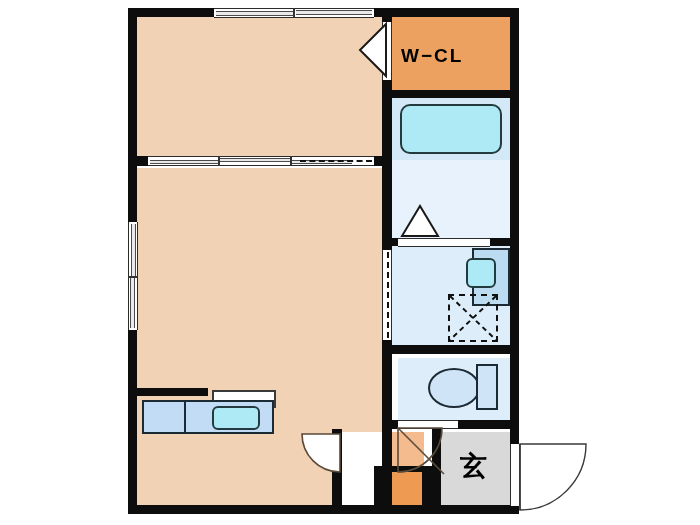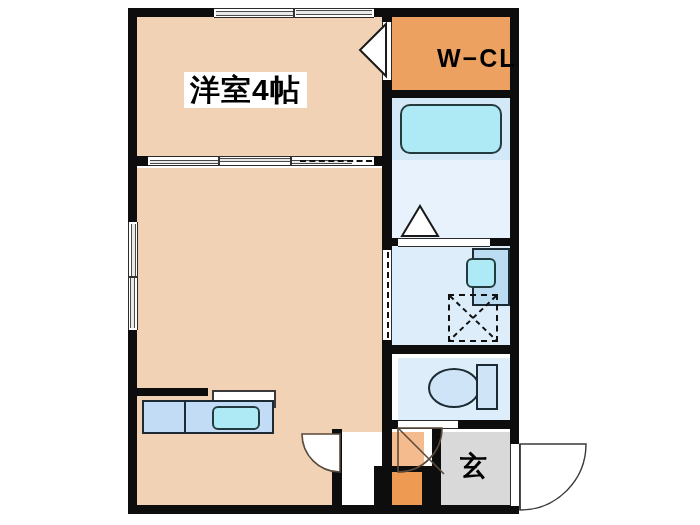--- a/index.html
+++ b/index.html
@@ -67,21 +67,21 @@
   .label {
     position: absolute;
     background: #ffffff;
     color: #000000;
     font-weight: bold;
     white-space: nowrap;
     letter-spacing: 1px;
     line-height: 1;
   }
   .label-room { font-size: 30px; padding: 3px 6px; }
-  .label-wcl  { font-size: 25px; padding: 2px 3px; background: transparent; letter-spacing: 2px; margin-left: 36px; }
+  .label-wcl  { font-size: 19px; padding: 2px 3px; background: transparent; letter-spacing: 2px; }
   .label-gen  { font-size: 27px; padding: 1px 2px; background: transparent; }
 
   
   .tub {
     background: #aeeaf5;
     border: 2.5px solid #233b3f;
     border-radius: 10px;
   }
   .toilet-bowl {
     background: #cfe4f7;
@@ -246,20 +246,19 @@
     <g>
       <path d="M 402 236 L 420 206 L 438 236 Z" fill="#ffffff" stroke="#1a1a1a" stroke-width="2"></path>
     </g>
 
     <g>
       <line x1="450" y1="296" x2="496" y2="340" stroke="#111111" stroke-width="2" stroke-dasharray="5 4"></line>
       <line x1="496" y1="296" x2="450" y2="340" stroke="#111111" stroke-width="2" stroke-dasharray="5 4"></line>
     </g>
   </svg>
 
-  <div class="label label-room" style="left:184px; top:72px;">洋室4帖</div>
 
 
   <div class="label label-wcl" style="left:398px; top:44px;">W−CL</div>
 
   <div class="label label-gen" style="left:458px; top:452px;">玄</div>
 
 </div>
 
 </body></html>

